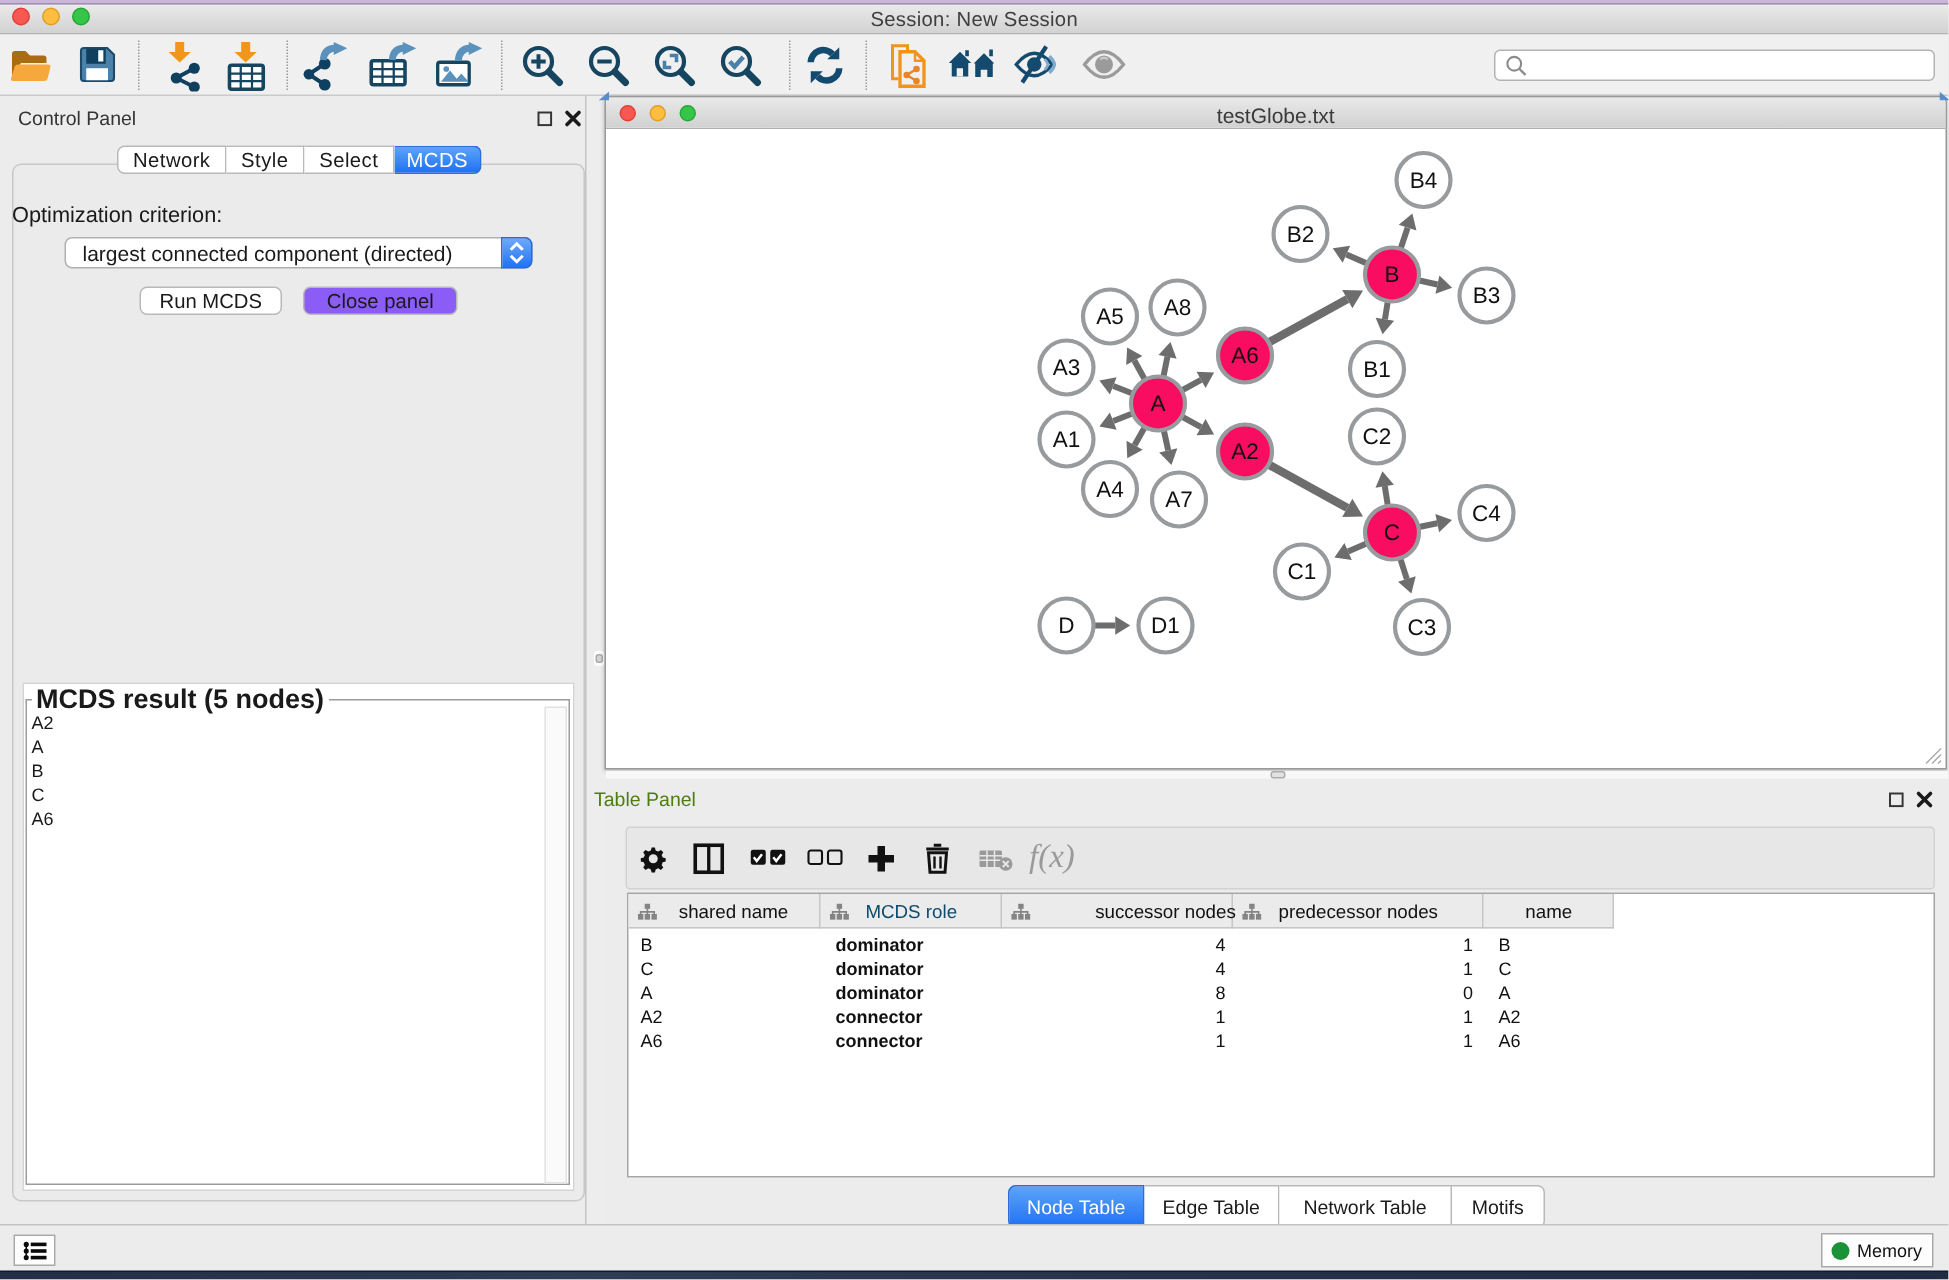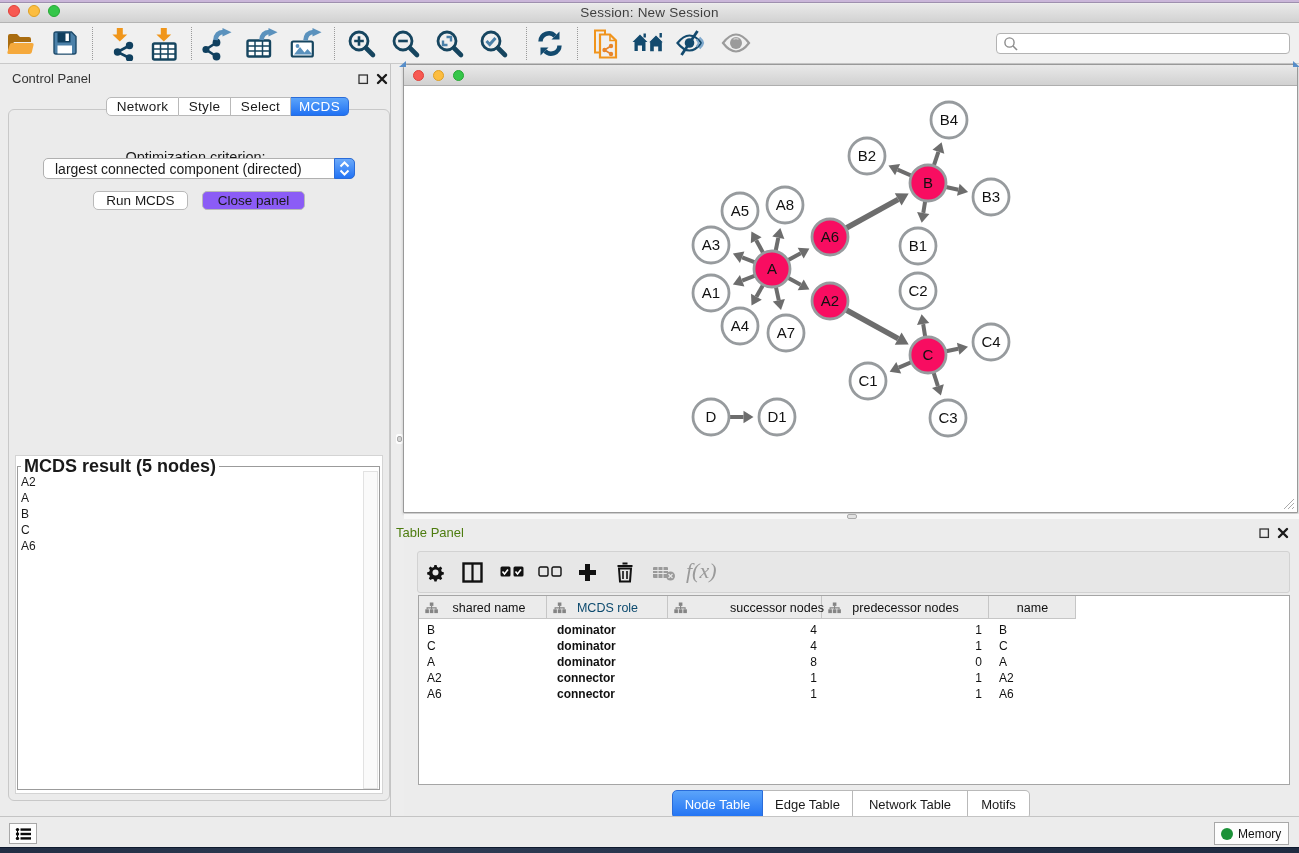--- a/index.html
+++ b/index.html
@@ -157,28 +157,28 @@
 <div class="abs" style="left:0;top:64px;width:391px;height:752px;background:#ececec;border-right:1px solid #c4c4c4;"></div>
 <div class="abs" style="left:12px;top:71px;font-size:13px;color:#343434;">Control Panel</div>
 <svg class="abs" style="left:358px;top:74px" width="11" height="11">
     <rect x="1" y="1" width="8.4" height="8.4" fill="none" stroke="#333" stroke-width="1.3"></rect>
   </svg>
 <svg class="abs" style="left:376px;top:73px" width="12" height="12">
 <path d="M2 2 L10 10 M10 2 L2 10" stroke="#1a1a1a" stroke-width="2.4" stroke-linecap="round"></path>
   </svg>
 
 <div class="abs" style="left:78px;top:97px;width:243px;height:19px;display:flex;z-index:3;font-size:13.5px;letter-spacing:0.3px;color:#1a1a1a;">
-<div style="flex:0 0 73px;background:#fff;border:1px solid #b9b9b9;border-radius:5px 0 0 5px;display:flex;align-items:center;justify-content:center;margin-left:28px;">Network</div>
+<div style="flex:0 0 73px;background:#fff;border:1px solid #b9b9b9;border-radius:5px 0 0 5px;display:flex;align-items:center;justify-content:center;">Network</div>
 <div style="flex:0 0 52px;background:#fff;border:1px solid #b9b9b9;border-left:none;display:flex;align-items:center;justify-content:center;">Style</div>
 <div style="flex:0 0 60px;background:#fff;border:1px solid #b9b9b9;border-left:none;display:flex;align-items:center;justify-content:center;">Select</div>
 <div style="flex:0 0 58px;background:linear-gradient(#5ba4fa,#2071f3);border:1px solid #2a6cd9;border-left:none;border-radius:0 5px 5px 0;display:flex;align-items:center;justify-content:center;color:#fff;">MCDS</div>
 </div>
 
 <div class="abs" style="left:8px;top:109px;width:382px;height:692px;background:#ebebeb;border:1px solid #c8c8c8;border-radius:6px;"></div>
-<div class="abs" style="left:8px;top:149px;width:375px;text-align:center;font-size:14.5px;color:#1a1a1a;">Optimization criterion:</div>
+<div class="abs" style="left:8px;top:136px;width:375px;text-align:left;font-size:14.5px;color:#1a1a1a;">Optimization criterion:</div>
 
 <div class="abs" style="left:43px;top:158px;width:312px;height:21px;background:#fff;border:1px solid #b0b0b0;border-radius:5px;font-size:14px;color:#1a1a1a;line-height:20px;padding-left:11px;">largest connected component (directed)</div>
 <div class="abs" style="left:334px;top:158px;width:21px;height:21px;background:linear-gradient(#6caafa,#2273f4);border:1px solid #2a6cd9;border-radius:0 5px 5px 0;"></div>
 <svg class="abs" style="left:338px;top:161px" width="13" height="15">
 <path d="M2.5 5.5 L6.5 1.5 L10.5 5.5" fill="none" stroke="#fff" stroke-width="2"></path>
 <path d="M2.5 9.5 L6.5 13.5 L10.5 9.5" fill="none" stroke="#fff" stroke-width="2"></path>
 </svg>
 
 <div class="abs" style="left:93px;top:191px;width:95px;height:19px;background:#fff;border:1px solid #b9b9b9;border-radius:5px;font-size:13.5px;color:#1a1a1a;display:flex;align-items:center;justify-content:center;">Run MCDS</div>
 <div class="abs" style="left:202px;top:191px;width:103px;height:19px;background:#8b5cf6;border:1px solid #b9b9b9;border-radius:5px;font-size:13.5px;color:#1a1a1a;display:flex;align-items:center;justify-content:center;">Close panel</div>
@@ -193,20 +193,21 @@
 <div class="abs" style="left:363px;top:471px;width:15px;height:318px;background:#fafafa;border:1px solid #e2e2e2;"></div>
 
 <div class="abs" style="left:396px;top:434px;width:7px;height:10px;background:#fdfdfd;border-radius:2px;"></div>
 <div class="abs" style="left:397px;top:436px;width:5px;height:6px;background:#d4d4d4;border:1px solid #a9a9a9;border-radius:2px;"></div>
 
 <div class="abs" style="left:403px;top:64px;width:895px;height:449px;background:#fff;border:1px solid #999;border-radius:4px 4px 0 0;box-shadow:0 1px 3px rgba(0,0,0,0.2);">
 <div style="height:21px;background:linear-gradient(#e9e9e9,#d1d1d1);border-bottom:1px solid #aeaeae;border-radius:4px 4px 0 0;position:relative;">
 <div class="abs" style="left:9px;top:5px;width:11px;height:11px;border-radius:50%;background:#f75952;border:1px solid #e14039;"></div>
 <div class="abs" style="left:29px;top:5px;width:11px;height:11px;border-radius:50%;background:#fcbd40;border:1px solid #dfa023;"></div>
 <div class="abs" style="left:49px;top:5px;width:11px;height:11px;border-radius:50%;background:#35c649;border:1px solid #26a834;"></div>
+<div class="abs" style="left:0;top:4px;width:100%;text-align:center;font-size:14px;color:#3a3a3a;">testGlobe.txt</div>
 </div>
 <svg class="abs" style="right:2px;bottom:2px" width="12" height="12">
 <path d="M11 1 L1 11 M11 5 L5 11 M11 9 L9 11" stroke="#aaa" stroke-width="1"></path>
 </svg>
 <svg width="894" height="426" style="position:absolute;left:1px;top:22px">
 <line x1="367.0" y1="182.0" x2="351.2" y2="153.3" stroke="#6d6d6d" stroke-width="4.0"></line>
 <path d="M346.4 144.6 L356.6 150.3 L345.8 156.3 Z" fill="#6d6d6d"></path>
 <line x1="367.0" y1="182.0" x2="373.3" y2="150.8" stroke="#6d6d6d" stroke-width="4.0"></line>
 <path d="M375.3 141.0 L379.4 152.1 L367.3 149.6 Z" fill="#6d6d6d"></path>
 <line x1="367.0" y1="182.0" x2="337.2" y2="170.3" stroke="#6d6d6d" stroke-width="4.0"></line>

